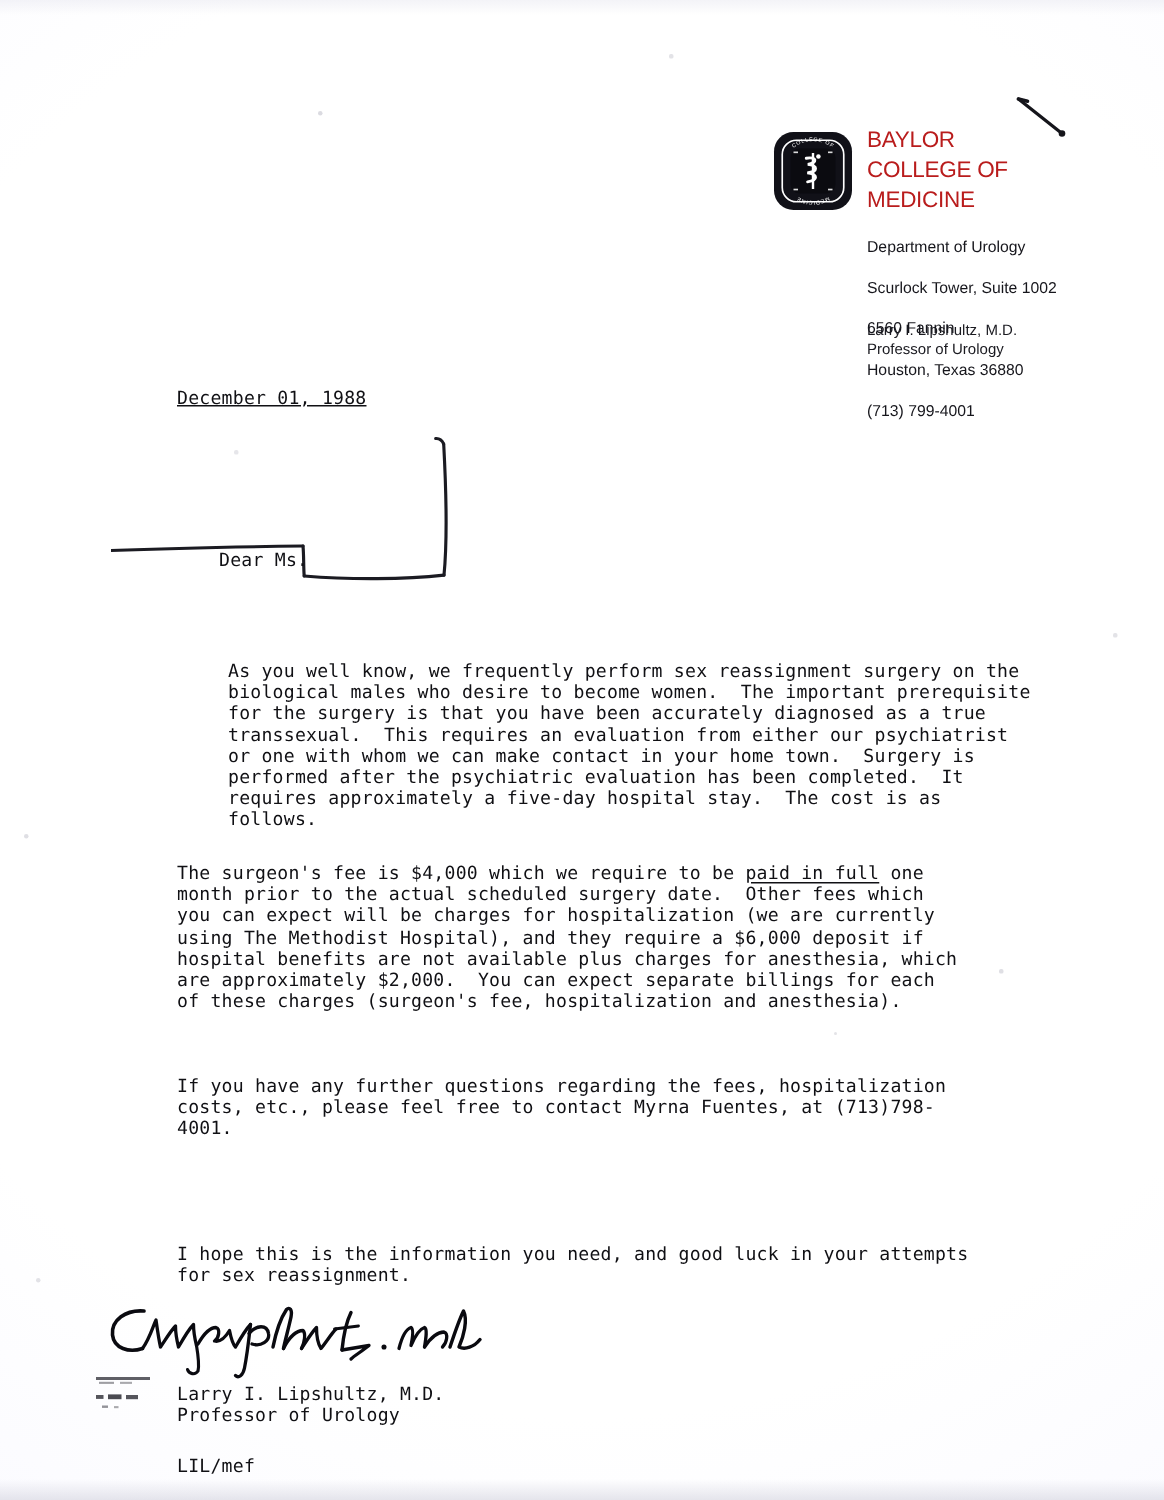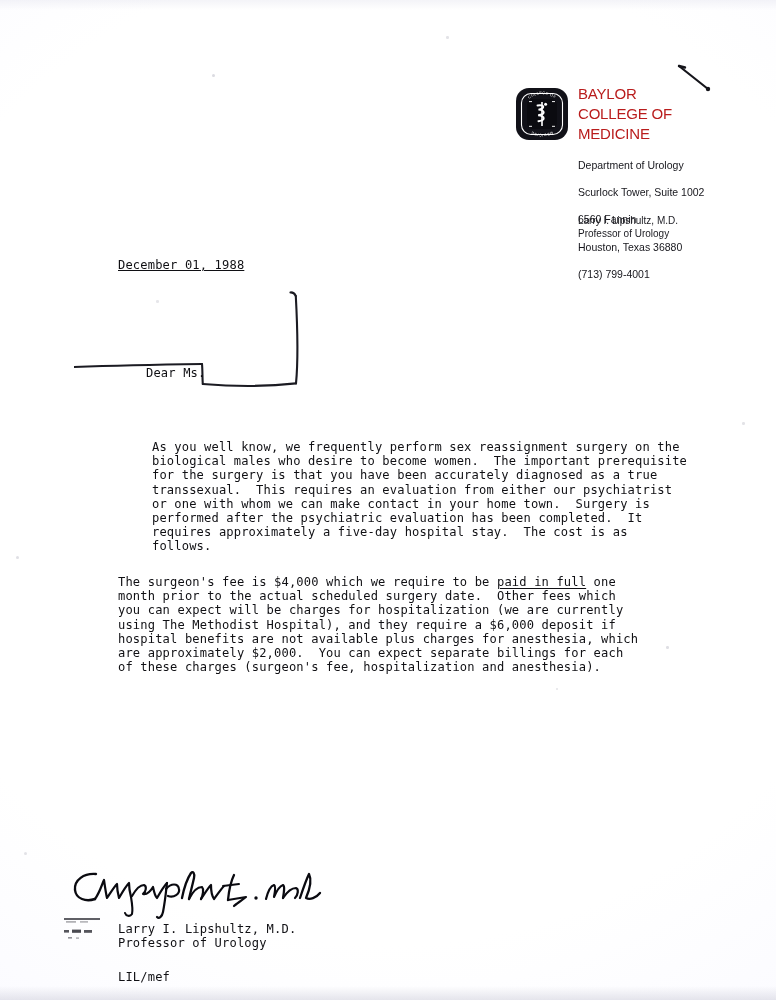--- a/index.html
+++ b/index.html
@@ -282,20 +282,25 @@
 follows.</div>
 
   <div class="tw" id="para-3"><span>The surgeon's fee is $4,000 which we require to be </span><span class="underline-run">paid in full</span><span> one
 month prior to the actual scheduled surgery date.  Other fees which
 you can expect will be charges for hospitalization (we are currently
 using The Methodist Hospital), and they require a $6,000 deposit if
 hospital benefits are not available plus charges for anesthesia, which
 are approximately $2,000.  You can expect separate billings for each
 of these charges (surgeon's fee, hospitalization and anesthesia).</span></div>
 
+  <div class="tw" id="para-4">If you have any further questions regarding the fees, hospitalization
+costs, etc., please feel free to contact Myrna Fuentes, at (713)798-
+4001.</div>
+  <div class="tw" id="para-6">I hope this is the information you need, and good luck in your attempts
+for sex reassignment.</div>
 
   <div id="signature">
     <svg width="300" height="54" viewBox="0 0 300 54" aria-hidden="true">
       <g fill="none" stroke="#0a0a10" stroke-linecap="round" stroke-linejoin="round">
 
         <path d="M 30,6 C 18,5 8,12 9,22 C 10,31 20,34 29,31" stroke-width="2.4"></path>
 
         <path d="M 29,31 C 34,24 36,16 38,12 C 39,19 40,26 41,30
                  C 45,24 48,19 51,16 C 51,21 52,26 53,30
                  C 57,23 60,18 63,15 C 63,20 64,25 65,29" stroke-width="2.2"></path>

